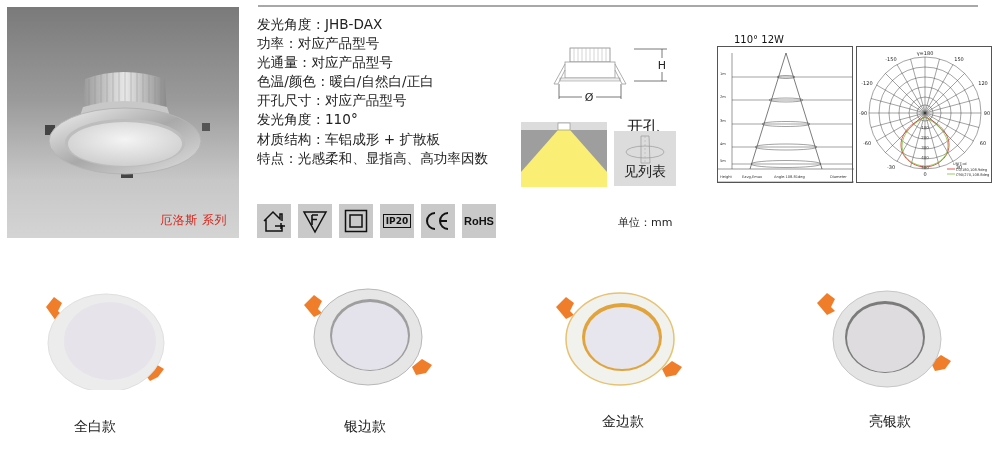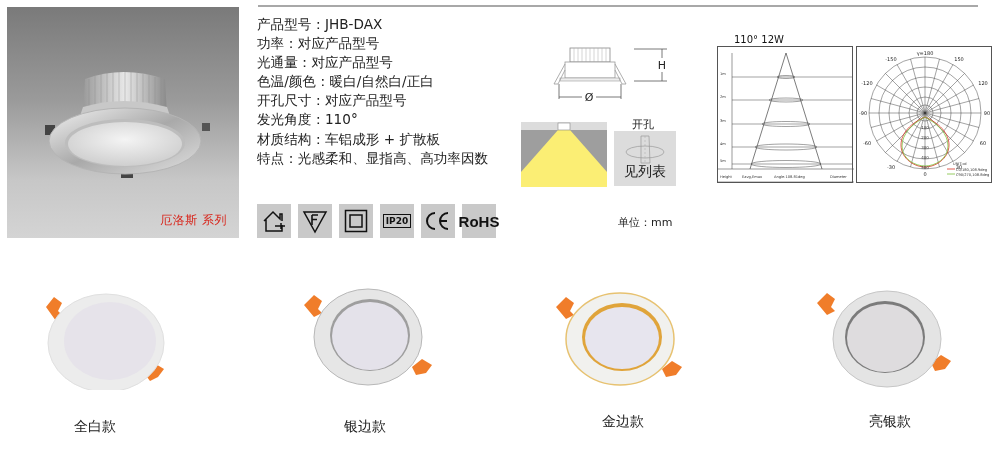--- a/index.html
+++ b/index.html
@@ -15,29 +15,29 @@
     .hero-series { position: absolute; right: 12px; bottom: 9px; font-size: 12px; color: #d8261c; font-family: "DejaVu Sans", sans-serif; letter-spacing: 0.5px; }
 
     
     .specs { position: absolute; left: 257px; top: 15px; width: 260px; }
     .spec-line { font-size: 13.6px; line-height: 19.1px; height: 19.1px; white-space: nowrap; color: #222; }
 
     
     .certs { position: absolute; left: 257px; top: 204px; display: flex; gap: 7px; }
     .cert { width: 34px; height: 34px; background: #c9c9c9; display: flex; align-items: center; justify-content: center; color: #111; }
     .cert .ipbox { border: 1.5px solid #111; padding: 1px 2px; font-size: 9px; font-weight: bold; font-family: "DejaVu Sans", sans-serif; }
-    .cert .rohs { font-size: 15px; font-weight: bold; font-family: "Liberation Sans", sans-serif; }
+    .cert .rohs { font-size: 11px; font-weight: bold; font-family: "Liberation Sans", sans-serif; }
 
     
     .dim-drawing { position: absolute; left: 540px; top: 42px; }
 
     
     .beam { position: absolute; left: 521px; top: 122px; width: 86px; height: 65px; }
 
-    .cutout-label { position: absolute; left: 625px; top: 117px; width: 36px; text-align: center; font-size: 11px; color: #222; }
+    .cutout-label { position: absolute; left: 625px; top: 117px; width: 36px; text-align: center; font-size: 16px; color: #222; }
     .cutout-box { position: absolute; left: 614px; top: 131px; width: 62px; height: 55px; background: #dcdcdc; }
     .cutout-box svg { position: absolute; left: 8px; top: 2px; }
     .cutout-sub { position: absolute; left: 0; bottom: 5px; width: 100%; text-align: center; font-size: 14px; color: #222; }
 
     .unit { position: absolute; left: 618px; top: 215px; font-size: 11px; color: #222; }
 
     
     .photo-title { position: absolute; left: 718px; top: 34px; font-size: 10px; color: #111; margin-left: 16px; }
     .cone-chart { position: absolute; left: 717px; top: 46px; width: 136px; height: 137px; border: 1px solid #555; background: #fff; }
     .polar-chart { position: absolute; left: 856px; top: 46px; width: 136px; height: 137px; border: 1px solid #555; background: #fff; }
@@ -96,21 +96,21 @@
     <rect x="114" y="165" width="12" height="6" fill="#444"></rect>
 
     <ellipse cx="118" cy="134" rx="76" ry="33" fill="url(#rim)" stroke="#b5b5b5"></ellipse>
     <ellipse cx="118" cy="136" rx="60" ry="24" fill="#bdbdbd"></ellipse>
     <ellipse cx="118" cy="137" rx="57" ry="22" fill="url(#lens)"></ellipse>
   </svg>
   <div class="hero-series">厄洛斯 系列</div>
 </div>
 
 <div class="specs">
-  <div class="spec-line">产品型号：JHB-DAX</div>
+  <div class="spec-line">发光角度：JHB-DAX</div>
   <div class="spec-line">功率：对应产品型号</div>
   <div class="spec-line">光通量：对应产品型号</div>
   <div class="spec-line">色温/颜色：暖白/自然白/正白</div>
   <div class="spec-line">开孔尺寸：对应产品型号</div>
   <div class="spec-line">发光角度：110°</div>
   <div class="spec-line">材质结构：车铝成形 + 扩散板</div>
   <div class="spec-line">特点：光感柔和、显指高、高功率因数</div>
 </div>
 
 <div class="certs">

